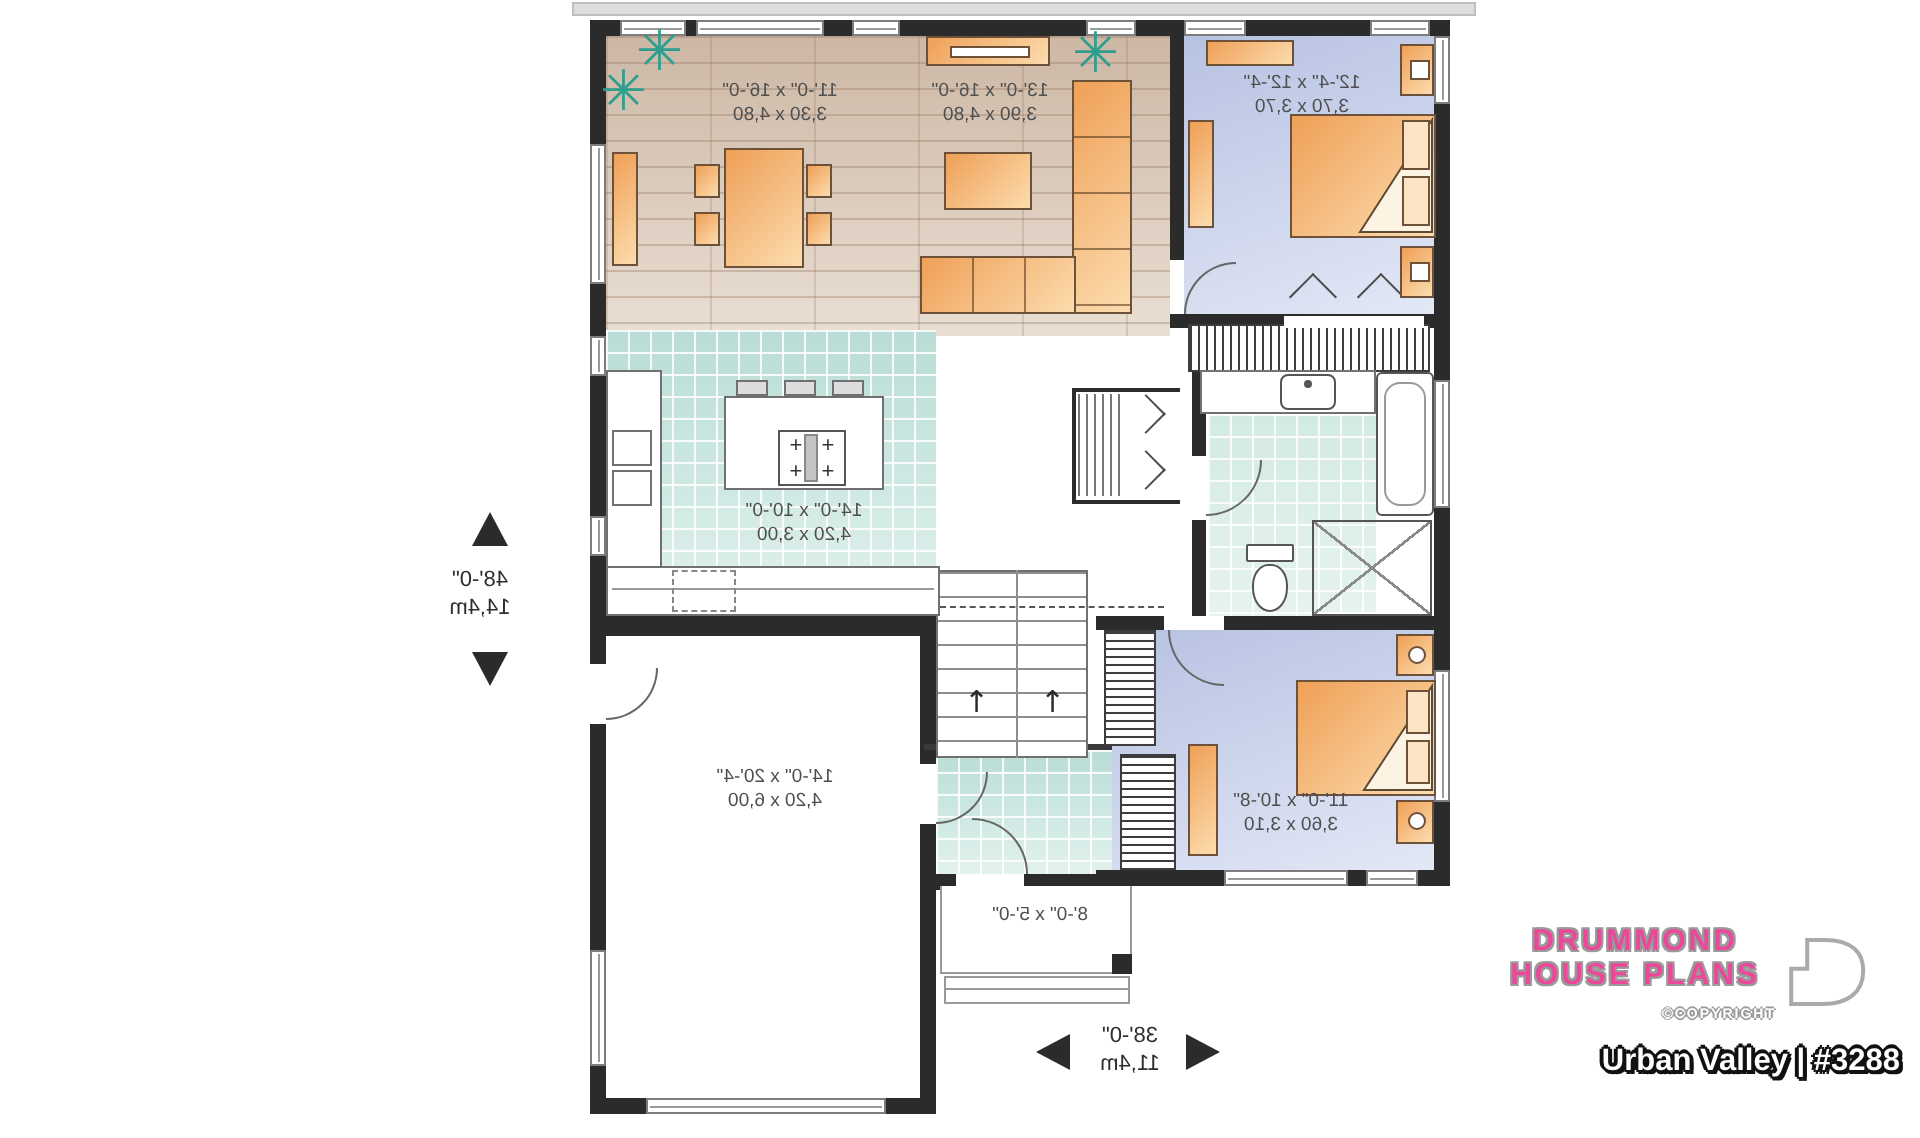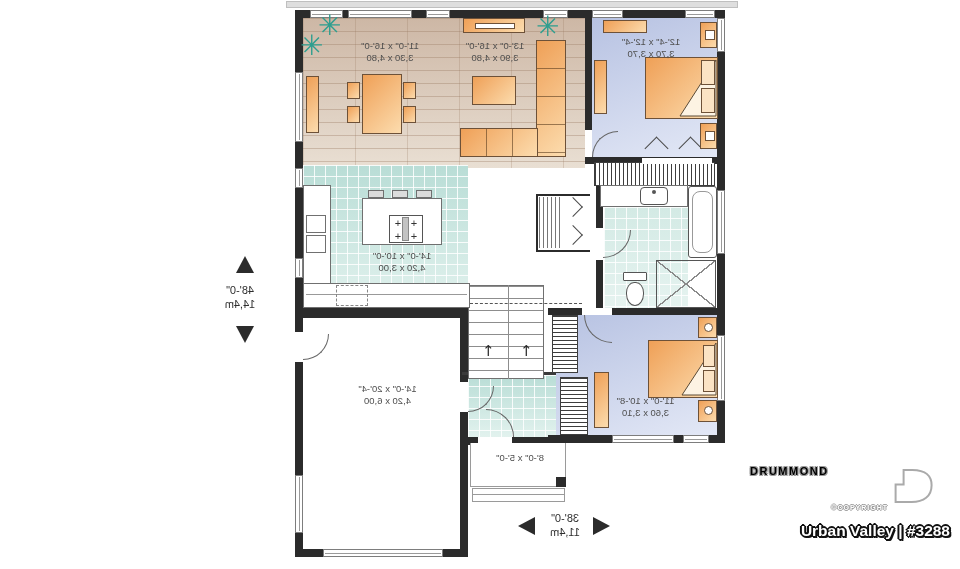--- a/index.html
+++ b/index.html
@@ -41,21 +41,21 @@
     background-image:repeating-linear-gradient(180deg,#8d8d8d 0 1px,transparent 1px 12px)}
   .stairdiv{position:absolute;background:#8d8d8d}
   .uparrow{position:absolute;font-size:15px;color:#2b2b2b;font-family:"DejaVu Sans",sans-serif}
   .stove{position:absolute;background:#fff;border:1px solid #555;box-sizing:border-box;display:grid;grid-template-columns:1fr 1fr;align-items:center;justify-items:center}
   .stove span{font-size:11px;color:#333;line-height:10px}
   .basin{position:absolute;background:#fff;border:1px solid #555;border-radius:4px;box-sizing:border-box}
   .dot{position:absolute;width:4px;height:4px;border-radius:50%;background:#555}
   .shower{position:absolute;border:1.5px solid #555;box-sizing:border-box;background:
     linear-gradient(to top right,transparent calc(50% - .7px),#8a8a8a calc(50% - .7px) calc(50% + .7px),transparent calc(50% + .7px)),
     linear-gradient(to bottom right,transparent calc(50% - .7px),#8a8a8a calc(50% - .7px) calc(50% + .7px),transparent calc(50% + .7px))}
-  .brand{position:absolute;text-align:left;font-weight:bold;font-size:11px;line-height:16.5px;letter-spacing:1.5px;color:#000000;
+  .brand{position:absolute;text-align:center;font-weight:bold;font-size:15px;line-height:16.5px;letter-spacing:1.5px;color:#ec4899;
     text-shadow:-1px -1px 0 #9a9a9a,1px -1px 0 #9a9a9a,-1px 1px 0 #9a9a9a,1px 1px 0 #9a9a9a}
   .copyr{position:absolute;text-align:right;font-size:7px;letter-spacing:1px;color:#fff;font-weight:bold;
     text-shadow:-1px 0 0 #9a9a9a,1px 0 0 #9a9a9a,0 -1px 0 #9a9a9a,0 1px 0 #9a9a9a}
   .ptitle{position:absolute;text-align:right;font-size:15.5px;font-weight:bold;color:#fff;
     text-shadow:-1px -1px 0 #111,1px -1px 0 #111,-1px 1px 0 #111,1px 1px 0 #111,2px 2px 0 #111,-2px 0 0 #111,2px 0 0 #111,0 2px 0 #111,0 -2px 0 #111}
   .sofaV{background-image:repeating-linear-gradient(180deg,transparent 0 27px,rgba(90,60,30,.6) 27px 28px),linear-gradient(135deg,#efa057,#fcdcae)}
   .sofaH{background-image:repeating-linear-gradient(90deg,transparent 0 25px,rgba(90,60,30,.6) 25px 26px),linear-gradient(135deg,#efa057,#fcdcae)}
   svg{position:absolute;overflow:visible}
 </style>
 </head>
@@ -243,20 +243,21 @@
 
   <i class="tri" style="left:518px;top:517px;border-top:9px solid transparent;border-bottom:9px solid transparent;border-right:17px solid #2b2b2b"></i>
   <div class="dim" style="left:540px;top:512px;width:50px">
     <span>38'-0"</span>
     <span>11,4m</span>
   </div>
   <i class="tri" style="left:593px;top:517px;border-top:9px solid transparent;border-bottom:9px solid transparent;border-left:17px solid #2b2b2b"></i>
 
   <div class="brand" style="left:750px;top:463px;width:135px">
     <span style="display:block">DRUMMOND</span>
+    <span style="display:block">HOUSE PLANS</span>
   </div>
   <svg style="left:886px;top:462px" width="48" height="48" viewBox="0 0 60 52">
     <path d="M12 46 L12 24 L22 24 L22 6 L33 6 C50 6 57 14 57 25 C57 39 47 46 32 46 Z" fill="#ffffff" stroke="#aaaaaa" stroke-width="2.5"></path>
   </svg>
   <div class="copyr" style="left:800px;top:504px;width:88px">©COPYRIGHT</div>
   <div class="ptitle" style="left:745px;top:522px;width:205px">Urban Valley | #3288</div>
 
 </div>
 
 </body></html>

